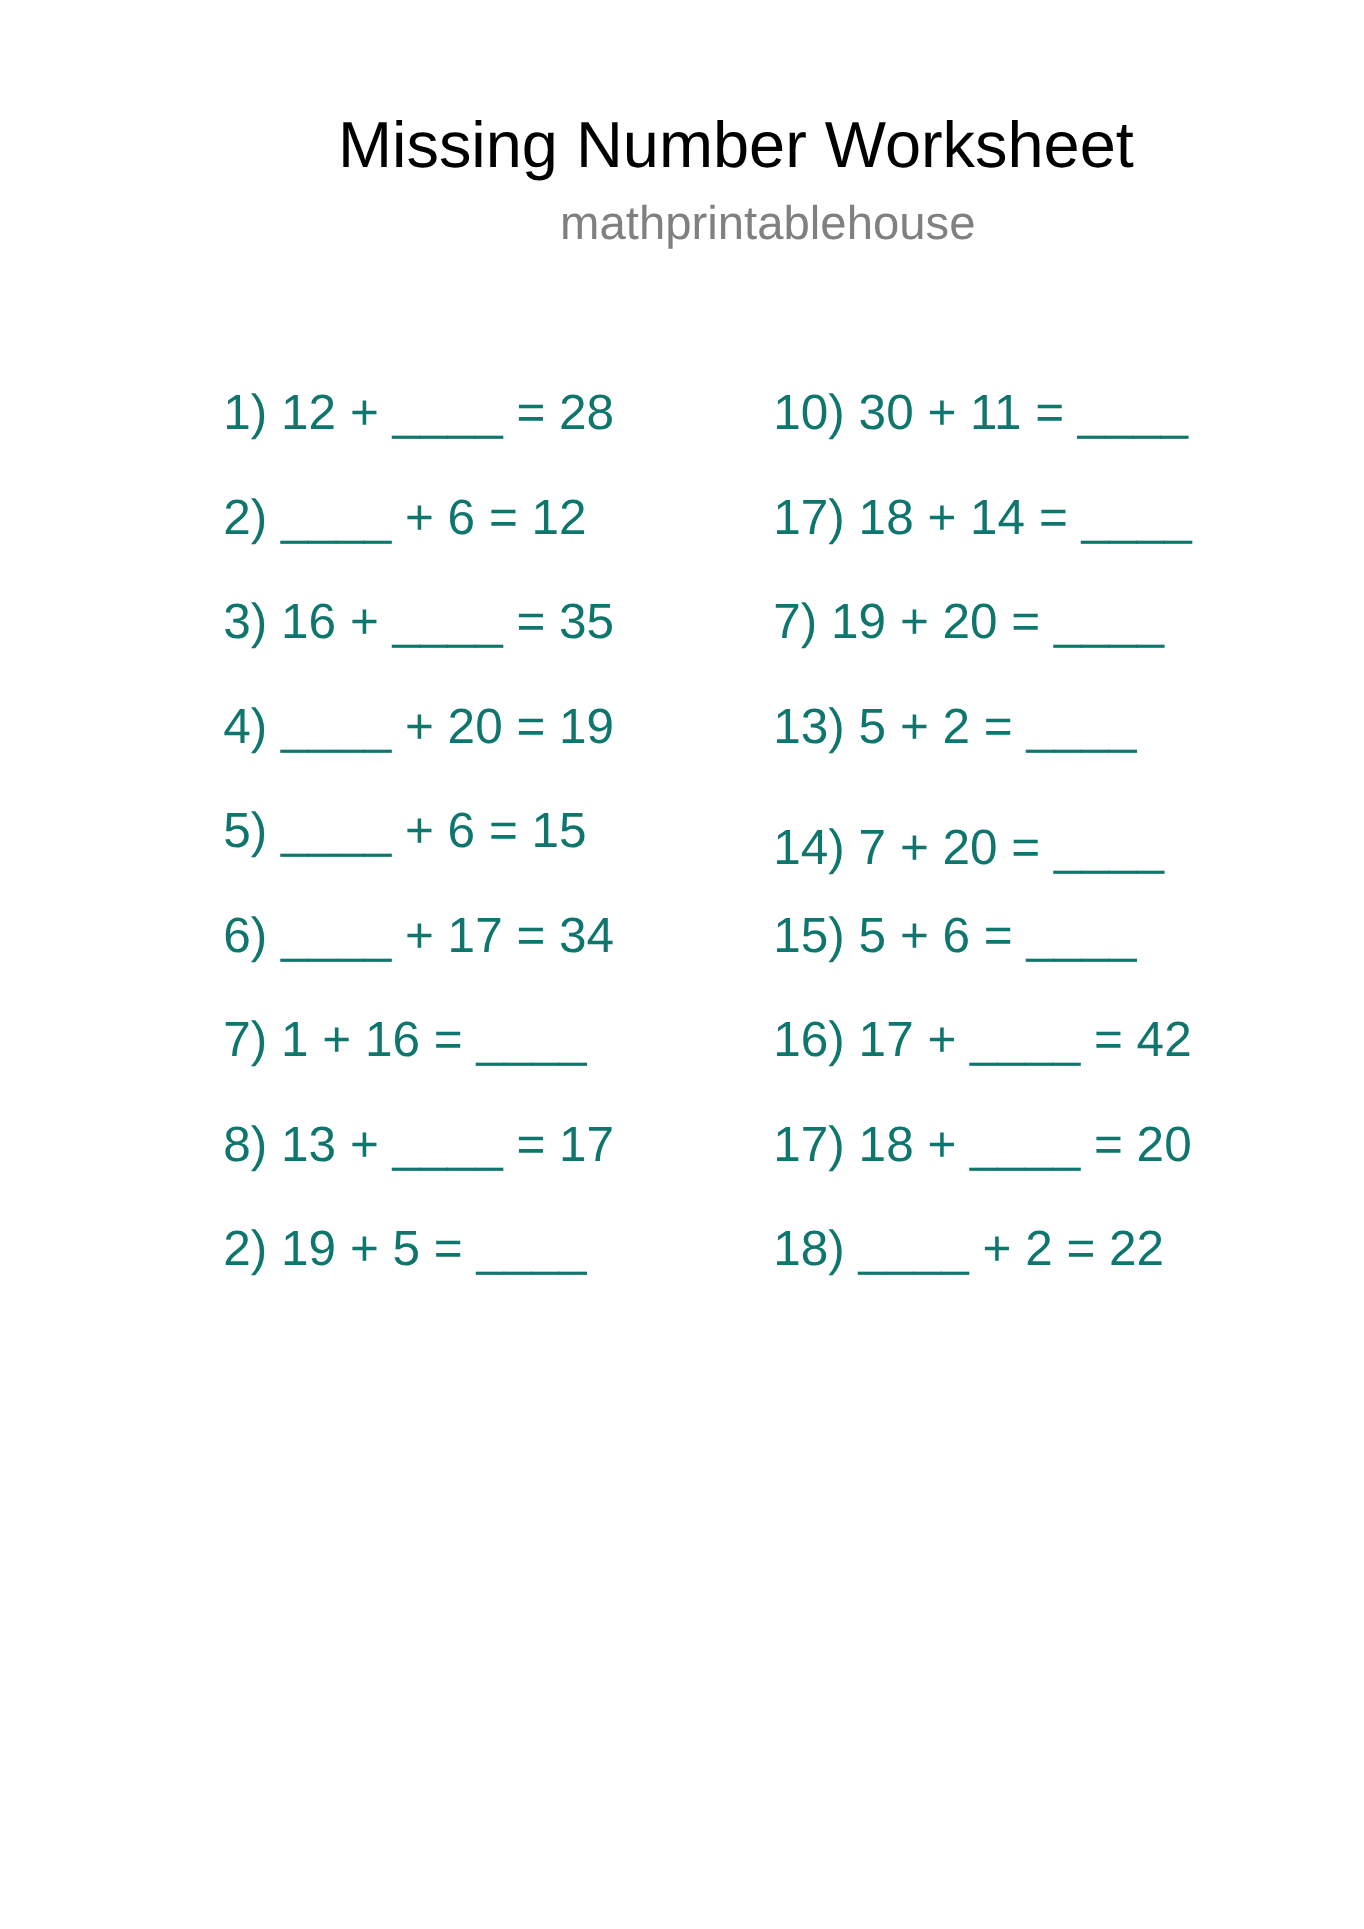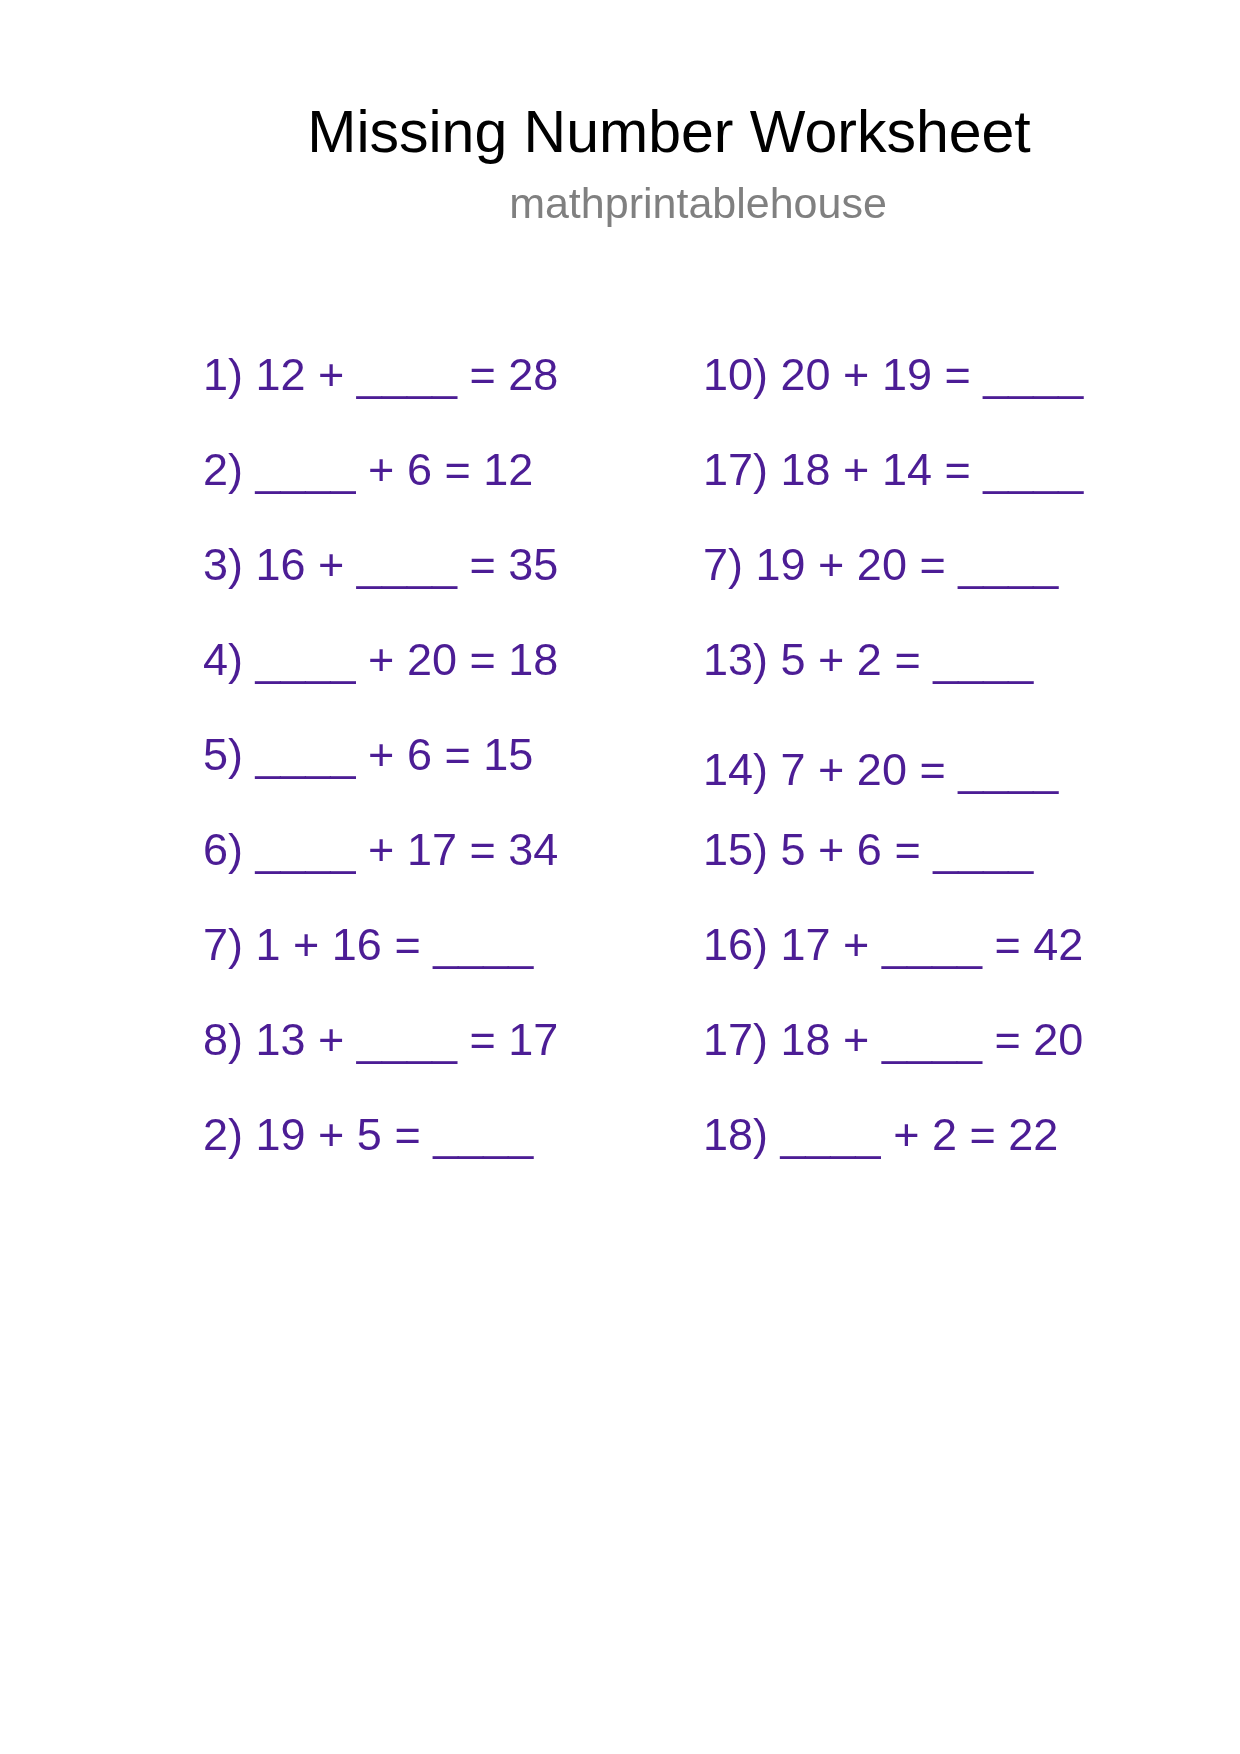--- a/index.html
+++ b/index.html
@@ -49,44 +49,44 @@
       top: 0;
     }
     .col-left { left: 203px; }
     .col-right { left: 703px; }
     .problem {
       position: absolute;
       left: 0;
       white-space: pre;
       font-size: 45px;
       line-height: 52px;
-      color: #4c1d95;
+      color: #0f766e;
     }
   </style>
 </head>
 <body>
 
 <div class="page">
   <div class="title">Missing Number Worksheet</div>
   <div class="subtitle">mathprintablehouse</div>
 
   <div class="column col-left">
     <div class="problem" style="top:349px">1) 12 + ____ = 28</div>
     <div class="problem" style="top:444px">2) ____ + 6 = 12</div>
     <div class="problem" style="top:539px">3) 16 + ____ = 35</div>
-    <div class="problem" style="top:634px">4) ____ + 20 = 18</div>
+    <div class="problem" style="top:634px">4) ____ + 20 = 19</div>
     <div class="problem" style="top:729px">5) ____ + 6 = 15</div>
     <div class="problem" style="top:824px">6) ____ + 17 = 34</div>
     <div class="problem" style="top:919px">7) 1 + 16 = ____</div>
     <div class="problem" style="top:1014px">8) 13 + ____ = 17</div>
     <div class="problem" style="top:1109px">2) 19 + 5 = ____</div>
   </div>
 
   <div class="column col-right">
-    <div class="problem" style="top:349px">10) 20 + 19 = ____</div>
+    <div class="problem" style="top:349px">10) 30 + 11 = ____</div>
     <div class="problem" style="top:444px">17) 18 + 14 = ____</div>
     <div class="problem" style="top:539px">7) 19 + 20 = ____</div>
     <div class="problem" style="top:634px">13) 5 + 2 = ____</div>
     <div class="problem" style="top:744px">14) 7 + 20 = ____</div>
     <div class="problem" style="top:824px">15) 5 + 6 = ____</div>
     <div class="problem" style="top:919px">16) 17 + ____ = 42</div>
     <div class="problem" style="top:1014px">17) 18 + ____ = 20</div>
     <div class="problem" style="top:1109px">18) ____ + 2 = 22</div>
   </div>
 </div>

